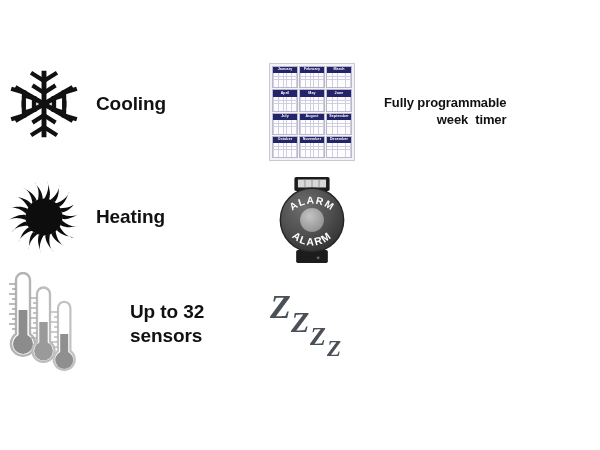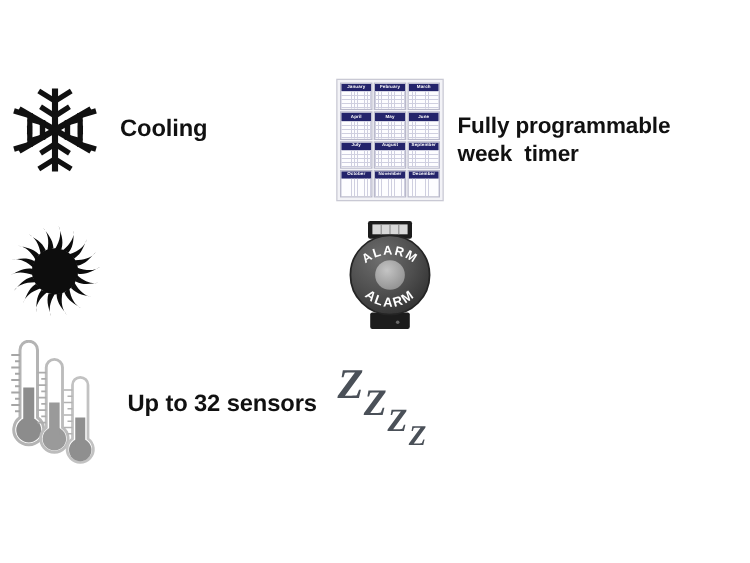--- a/index.html
+++ b/index.html
@@ -38,26 +38,26 @@
     font-weight: bold;
     color: #111111;
     letter-spacing: -0.1px;
     line-height: 1.28;
     white-space: pre-wrap;
   }
 
   
   .col-left .label  { font-size: 19px; margin-left: 14px; }
   
-  .col-right .label { font-size: 18px; margin-left: 8px; }
+  .col-right .label { font-size: 13px; margin-left: 26px; text-align: right; }
 
   
   #f-cooling   { left: 6px;   top: 66px;  width: 262px; height: 76px; }
   #f-heating   { left: 6px;   top: 178px; width: 262px; height: 78px; }
-  #f-sensors   { left: 2px;   top: 272px; width: 266px; height: 104px; }
+  #f-sensors   { left: 2px;   top: 272px; width: 266px; height: 104px; gap: 28px; }
 
   #f-weektimer { left: 266px; top: 58px;  width: 332px; height: 108px; }
   #f-warning   { left: 268px; top: 176px; width: 330px; height: 88px; }
   #f-sleep     { left: 266px; top: 284px; width: 332px; height: 80px; }
 
   
   .snowflake-slot { width: 76px; height: 76px; }
   .snowflake-slot svg { width: 70px; height: 70px; display: block; }
 
   
@@ -193,20 +193,21 @@
             <path d="M50 26 C 56 16, 57 8, 54 1 C 56 9, 60 16, 57 26 Z" transform="rotate(240 50 50)"></path>
             <path d="M50 26 C 56 16, 57 8, 54 1 C 56 9, 60 16, 57 26 Z" transform="rotate(260 50 50)"></path>
             <path d="M50 26 C 56 16, 57 8, 54 1 C 56 9, 60 16, 57 26 Z" transform="rotate(280 50 50)"></path>
             <path d="M50 26 C 56 16, 57 8, 54 1 C 56 9, 60 16, 57 26 Z" transform="rotate(300 50 50)"></path>
             <path d="M50 26 C 56 16, 57 8, 54 1 C 56 9, 60 16, 57 26 Z" transform="rotate(320 50 50)"></path>
             <path d="M50 26 C 56 16, 57 8, 54 1 C 56 9, 60 16, 57 26 Z" transform="rotate(340 50 50)"></path>
           </g>
         </g>
       </svg>
     </div>
+    <div class="label">Heating</div>
   </div>
 
   <div class="feature col-left" id="f-sensors">
     <div class="icon-slot thermo-slot">
       <svg viewBox="0 0 86 104" aria-hidden="true">
 
         <g>
           <path d="M14 8 a7 7 0 0 1 14 0 V62 a12 12 0 1 1 -14 0 Z" fill="#ffffff" stroke="#b4b4b4" stroke-width="2.4"></path>
           <circle cx="21" cy="72" r="10" fill="#8c8c8c"></circle>
           <rect x="16.6" y="38" width="8.8" height="30" fill="#8c8c8c"></rect>

